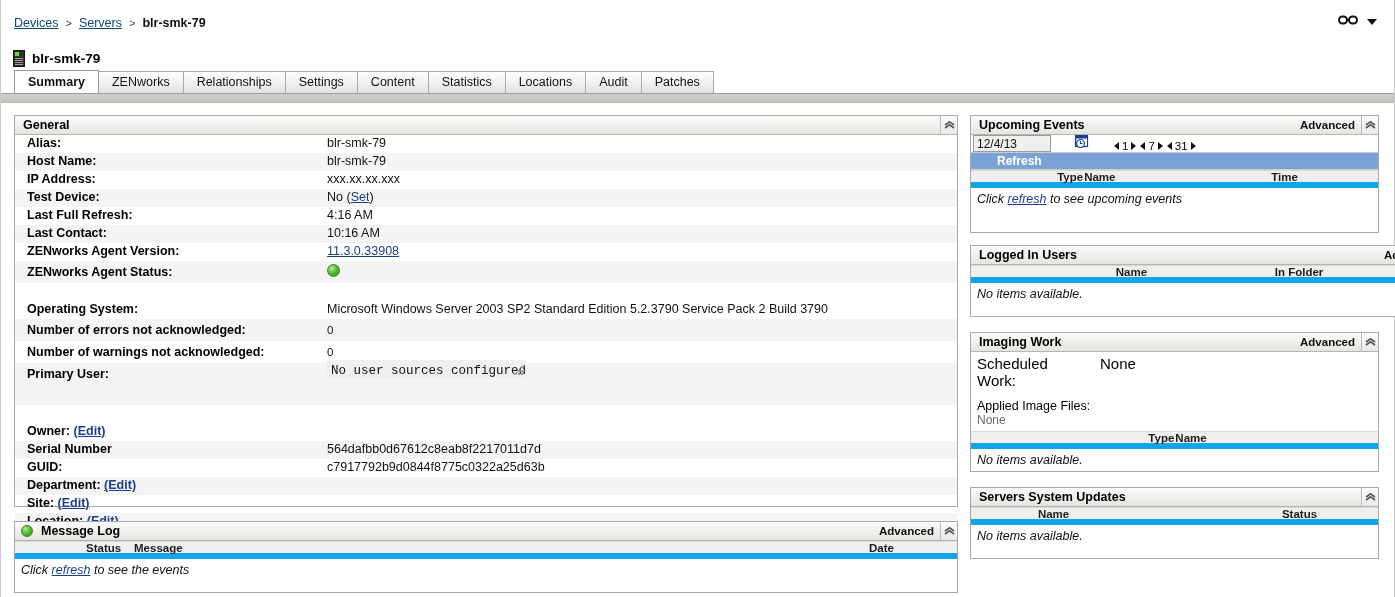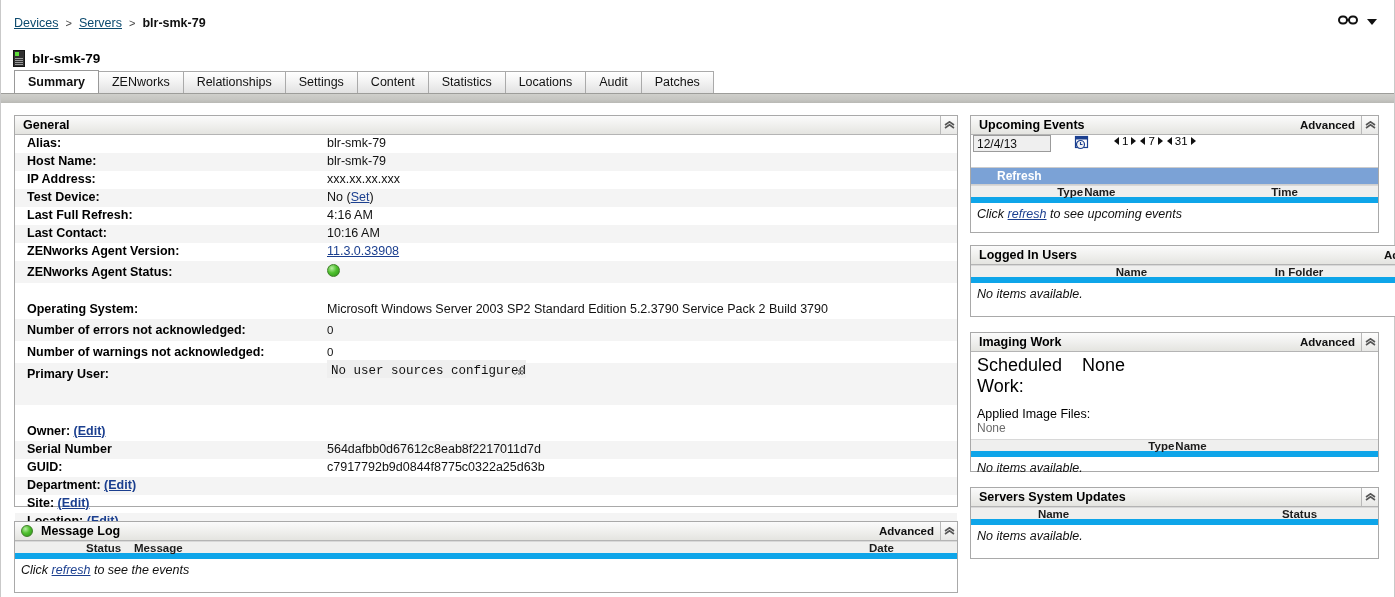--- a/index.html
+++ b/index.html
@@ -186,21 +186,21 @@
     padding-left: 6px;
     justify-content: center;
   }
   .empty-note {
     font-style: italic; font-size: 12.5px; padding: 4px 0 4px 6px; color: #111;
   }
   .empty-note a { color: #1b3f8f; text-decoration: underline; cursor: pointer; }
 
   
   .ue-controls {
-    display: flex; align-items: flex-start; height: 33px;
+    display: flex; align-items: flex-end; height: 18px;
     padding-left: 2px; gap: 12px;
     border-bottom: 1px solid #cccccc;
     background: #ffffff;
   }
   .date-input {
     width: 78px; height: 17px;
     border: 1px solid #9b9b9b;
     background: #efefef;
     font-size: 12px; font-family: "Liberation Sans", sans-serif;
     padding: 0 3px; color: #111;
@@ -213,21 +213,21 @@
   .refresh-bar {
     height: 17px; background: #7ba2d6;
     display: flex; align-items: center;
     color: #ffffff; font-weight: bold; font-size: 12px;
     padding-left: 26px;
     cursor: pointer;
     border-bottom: 1px solid #cfcfcf;
   }
 
   
-  .iw-row { display: flex; font-size: 18px; padding: 3px 0 0 6px; }
+  .iw-row { display: flex; font-size: 15px; padding: 3px 0 0 6px; gap: 18px; }
   .iw-row .k { width: 105px; }
   .iw-sub { font-size: 12.5px; padding: 10px 0 0 6px; }
   .iw-none { font-size: 12px; color: #6b6b6b; padding: 0 0 4px 6px; }
 
   
   .ml-icon { margin-right: 6px; margin-left: -2px; }
 </style>
 </head>
 <body>
 

